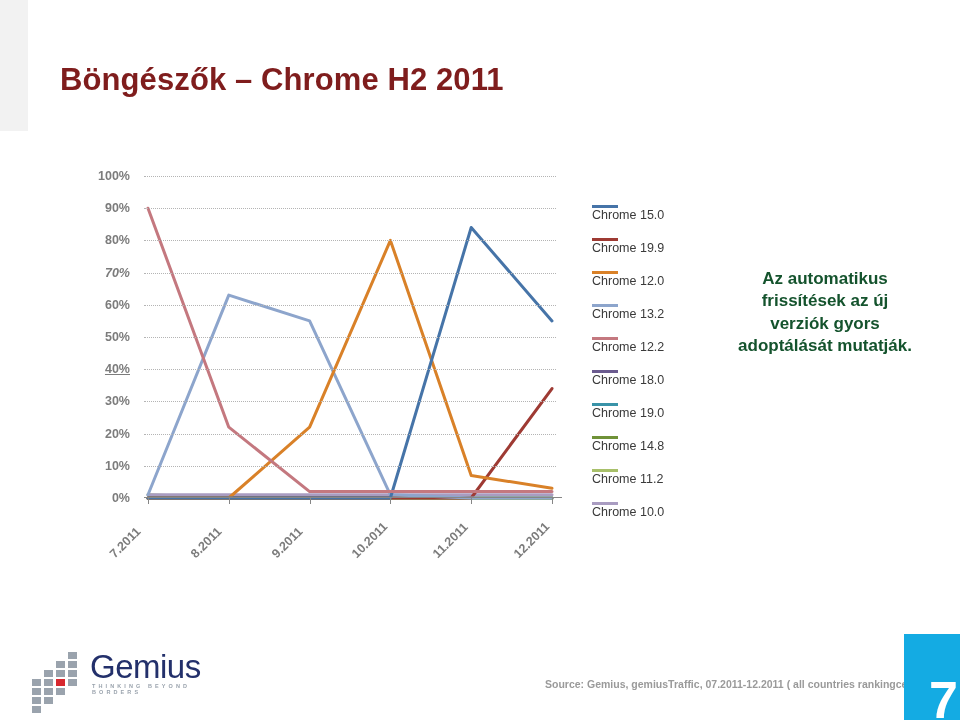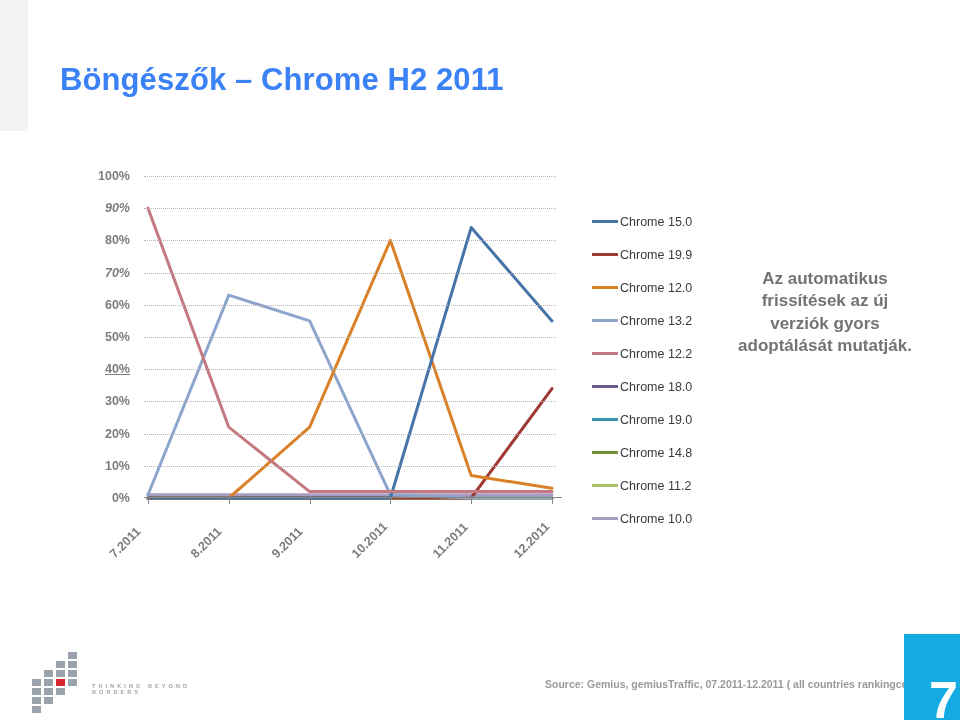--- a/index.html
+++ b/index.html
@@ -20,21 +20,21 @@
     left: 0; top: 0;
     width: 28px; height: 131px;
     background: #f2f2f2;
   }
   
   .slide-title {
     position: absolute;
     left: 60px; top: 62px;
     font-size: 31px;
     font-weight: bold;
-    color: #3b82f6;
+    color: #7f1d1d;
     letter-spacing: 0.1px;
     white-space: nowrap;
   }
   
   .chart-area {
     position: absolute;
     left: 46px; top: 160px;
     width: 520px; height: 400px;
   }
   .plot {
@@ -95,42 +95,42 @@
   
   .legend {
     position: absolute;
     left: 592px; top: 205px;
     width: 150px;
   }
   .legend-item {
     position: relative;
     height: 33px;
     display: flex;
-    align-items: center;
+    flex-direction: column;
   }
   .legend-swatch {
     width: 26px; height: 3px;
     flex: 0 0 auto;
     margin-right: 2px;
   }
   .legend-label {
     font-size: 12.5px;
     color: #3a3a3a;
     white-space: nowrap;
   }
 
   
   .callout {
     position: absolute;
     left: 735px; top: 268px;
     width: 180px;
     text-align: center;
     font-size: 17px;
     font-weight: bold;
-    color: #737373;
+    color: #14532d;
     line-height: 1.32;
   }
 
   
   .source {
     position: absolute;
     left: 545px; top: 678px;
     font-size: 10.5px;
     font-weight: bold;
     color: #9a9a9a;
@@ -173,21 +173,21 @@
 
 <div id="slide">
 
   <div class="left-band"></div>
 
   <div class="slide-title">Böngészők – Chrome H2 2011</div>
 
   <div class="chart-area">
     <div class="ylabels">
         <div class="ylabel" style="top: 0px; text-align: center;">100%</div>
-        <div class="ylabel" style="top: 32.2px; font-style: italic;">90%</div>
+        <div class="ylabel" style="top: 32.2px;">90%</div>
         <div class="ylabel" style="top: 64.4px;">80%</div>
         <div class="ylabel" style="top: 96.6px; font-style: italic;">70%</div>
         <div class="ylabel" style="top: 128.8px;">60%</div>
         <div class="ylabel" style="top: 161px;">50%</div>
         <div class="ylabel" style="top: 193.2px; text-decoration: underline;">40%</div>
         <div class="ylabel" style="top: 225.4px;">30%</div>
         <div class="ylabel" style="top: 257.6px;">20%</div>
         <div class="ylabel" style="top: 289.8px;">10%</div>
         <div class="ylabel" style="top: 322px;">0%</div>
       </div>
@@ -295,16 +295,17 @@
         <div class="lg-cell" style="left: 12px; top: 45px; width: 9px; height: 7px;"></div>
         <div class="lg-cell" style="left: 24px; top: 9px; width: 9px; height: 7px;"></div>
         <div class="lg-cell" style="left: 24px; top: 18px; width: 9px; height: 7px;"></div>
         <div class="lg-cell red" style="left: 24px; top: 27px; width: 9px; height: 7px;"></div>
         <div class="lg-cell" style="left: 24px; top: 36px; width: 9px; height: 7px;"></div>
         <div class="lg-cell" style="left: 36px; top: 0px; width: 9px; height: 7px;"></div>
         <div class="lg-cell" style="left: 36px; top: 9px; width: 9px; height: 7px;"></div>
         <div class="lg-cell" style="left: 36px; top: 18px; width: 9px; height: 7px;"></div>
         <div class="lg-cell" style="left: 36px; top: 27px; width: 9px; height: 7px;"></div>
       </div>
+    <div class="logo-text">Gemius</div>
     <div class="logo-tag">THINKING BEYOND BORDERS</div>
   </div>
 
 </div>
 
 </body></html>

